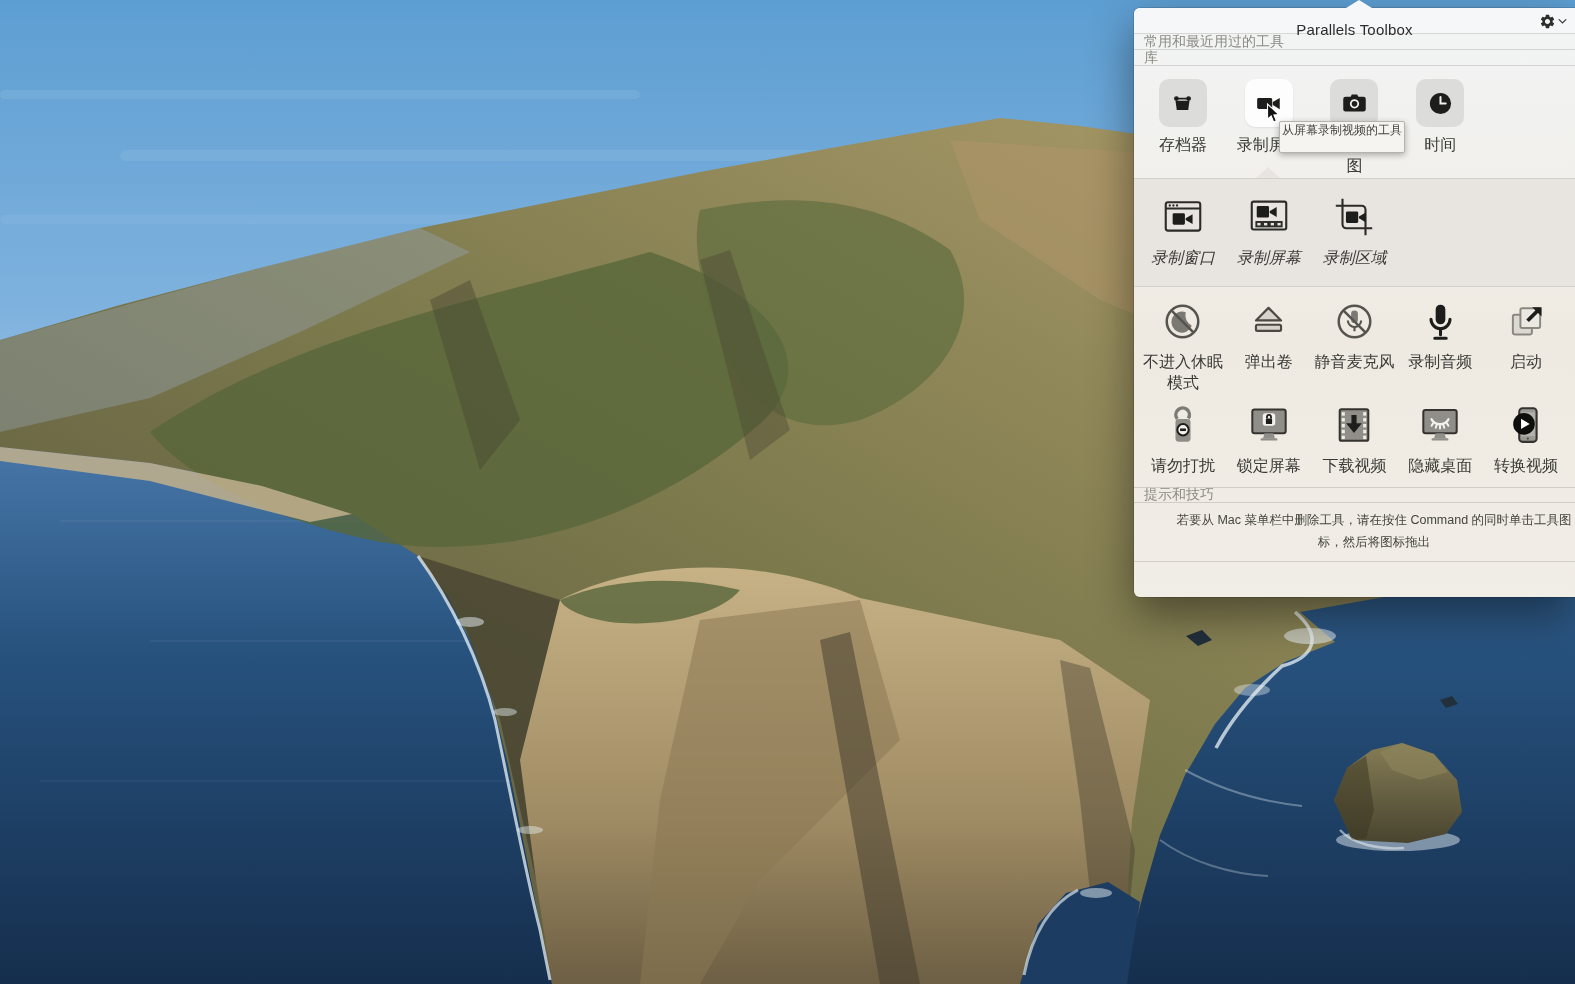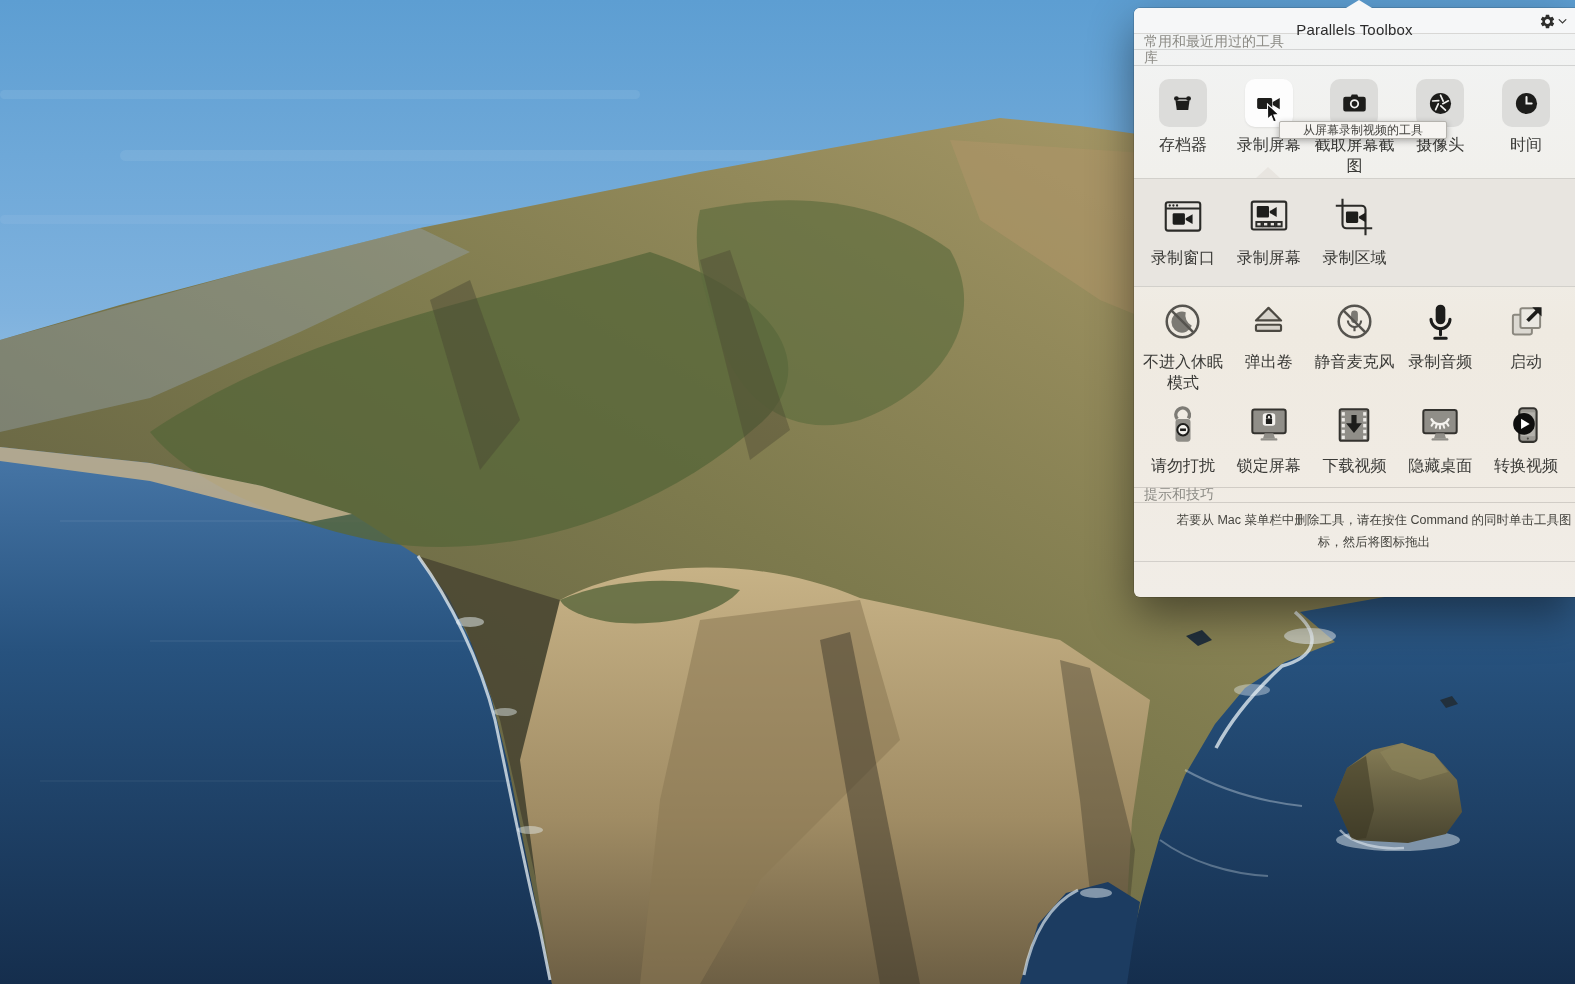--- a/index.html
+++ b/index.html
@@ -29,37 +29,37 @@
     display:flex; align-items:center; justify-content:center; }
   .tile-bg.hl { background:#fdfdfd; box-shadow:0 1px 2px rgba(0,0,0,.08); }
   .tile-label { margin-top:8px; font-size:16px; color:#3a3a37; text-align:center;
     max-width:80px; line-height:1.3; word-break:break-all; }
   .subwrap { position:relative; height:115px; padding-top:6px; }
   .sub-arrow { position:absolute; left:122px; top:-5px; width:0; height:0; z-index:2;
     border-left:12px solid transparent; border-right:12px solid transparent;
     border-bottom:11px solid #e8e5e0; }
   .subpanel { height:109px; background:#e8e5e0; border-top:1px solid #d2d0cb; border-bottom:1px solid #d2d0cb;
     padding-top:14px; }
-  .subpanel .tile-label { margin-top:7px; }
+  .subpanel .tile-label { margin-top:7px;font-style:italic; }
   .row3 { height:108px; padding-top:11px; }
   .row4 { height:92px; padding-top:7px; }
   .icon-slot { height:48px; display:flex; align-items:center; justify-content:center; }
   .icon-slot.s44 { height:46px; }
   .tips-header { border-top:1px solid rgba(0,0,0,.13); }
   .tips-body { height:59px; border-bottom:1px solid rgba(0,0,0,.12); display:flex; align-items:center;
     justify-content:flex-end; }
   .tips-body p { width:402px; margin:0; text-align:center; font-size:12.5px; line-height:1.75; color:#45443f; }
   .footer { height:34px; display:flex; align-items:center; justify-content:center; border-radius:0 0 0 6px; }
   .brand-bars { display:inline-flex; gap:2.5px; margin-right:4px; }
   .brand-bars i { display:block; width:3.2px; height:13px; background:#e31e24; transform:skewX(-14deg); }
   .brand-text { font-size:14.5px; font-weight:bold; color:#2e2a2b; letter-spacing:-.2px; }
   .brand-tm { font-size:9px; color:#2e2a2b; vertical-align:top; margin-left:1px; }
 
   
-  .tooltip { position:absolute; left:1279px; top:121px; height:18px; line-height:16px; padding:0 23px;
+  .tooltip { position:absolute; left:1279px; top:121px; height:32px; line-height:16px; padding:0 2px;
     background:#f6f4f1; border:1px solid #b5b3ae; border-radius:2px; font-size:12px; color:#454440;
     white-space:nowrap; box-shadow:0 2px 6px rgba(0,0,0,.3); z-index:50; }
   .cursor { position:absolute; left:1266px; top:103px; z-index:60; }
 
   .ic { display:block; }
 </style>
 </head>
 <body>
 
 <div class="desktop">
@@ -205,35 +205,20 @@
               <path fill="#1d1d1b" d="M8.6 6l1-2h4.8l1 2H20a2 2 0 0 1 2 2v9a2 2 0 0 1-2 2H4a2 2 0 0 1-2-2V8a2 2 0 0 1 2-2z"></path>
               <circle cx="12" cy="12.3" r="3.3" fill="none" stroke="#f1f1ef" stroke-width="1.6"></circle>
             </svg>
         </div>
         <div class="tile-label">截取屏幕截图</div>
       </div>
       <div class="cell">
         <div class="tile-bg">
           <svg class="ic" width="27" height="27" viewBox="0 0 24 24">
               <circle cx="12" cy="12" r="9.4" fill="#1d1d1b"></circle>
-              <g stroke="#f1f1ef" stroke-width="1.5" stroke-linecap="round" fill="none">
-                <path d="M12 4.6l2.4 5.2"></path>
-                <path d="M19 9.6l-5 2.6"></path>
-                <path d="M16.4 17.9l-4.1-3.8"></path>
-                <path d="M7.7 17.5l2.3-5.2"></path>
-                <path d="M5 9.8l5.4-.4"></path>
-              </g>
-            </svg>
-        </div>
-        <div class="tile-label">摄像头</div>
-      </div>
-      <div class="cell">
-        <div class="tile-bg">
-          <svg class="ic" width="27" height="27" viewBox="0 0 24 24">
-              <circle cx="12" cy="12" r="9.4" fill="#1d1d1b"></circle>
               <path d="M12 6.3V12h4.6" stroke="#f1f1ef" stroke-width="1.8" fill="none" stroke-linecap="round"></path>
             </svg>
         </div>
         <div class="tile-label">时间</div>
       </div>
     </div>
 
     <div class="subwrap">
       <div class="sub-arrow"></div>
       <div class="grid5 subpanel">

